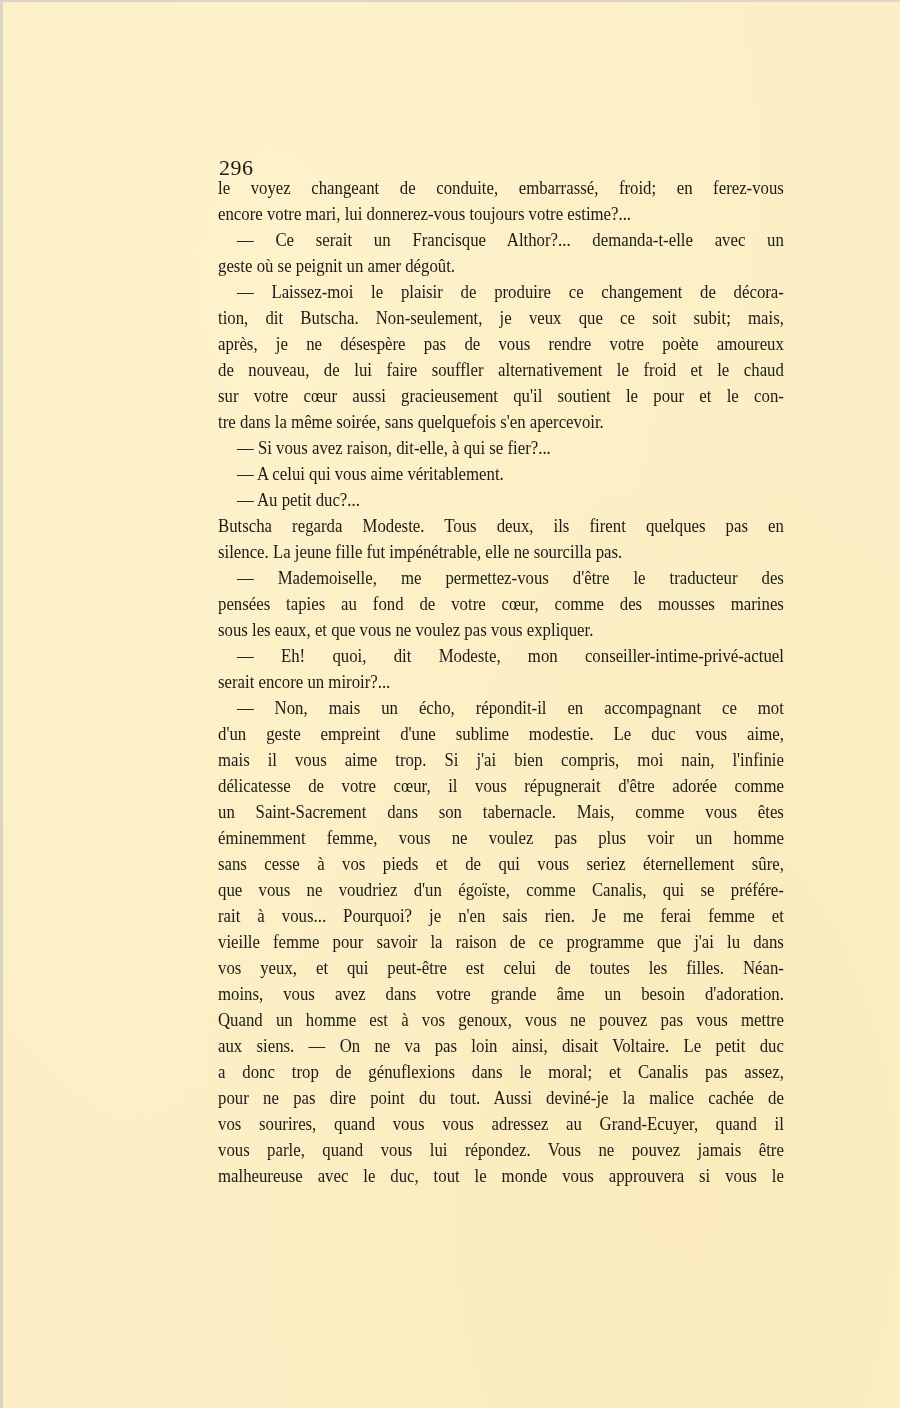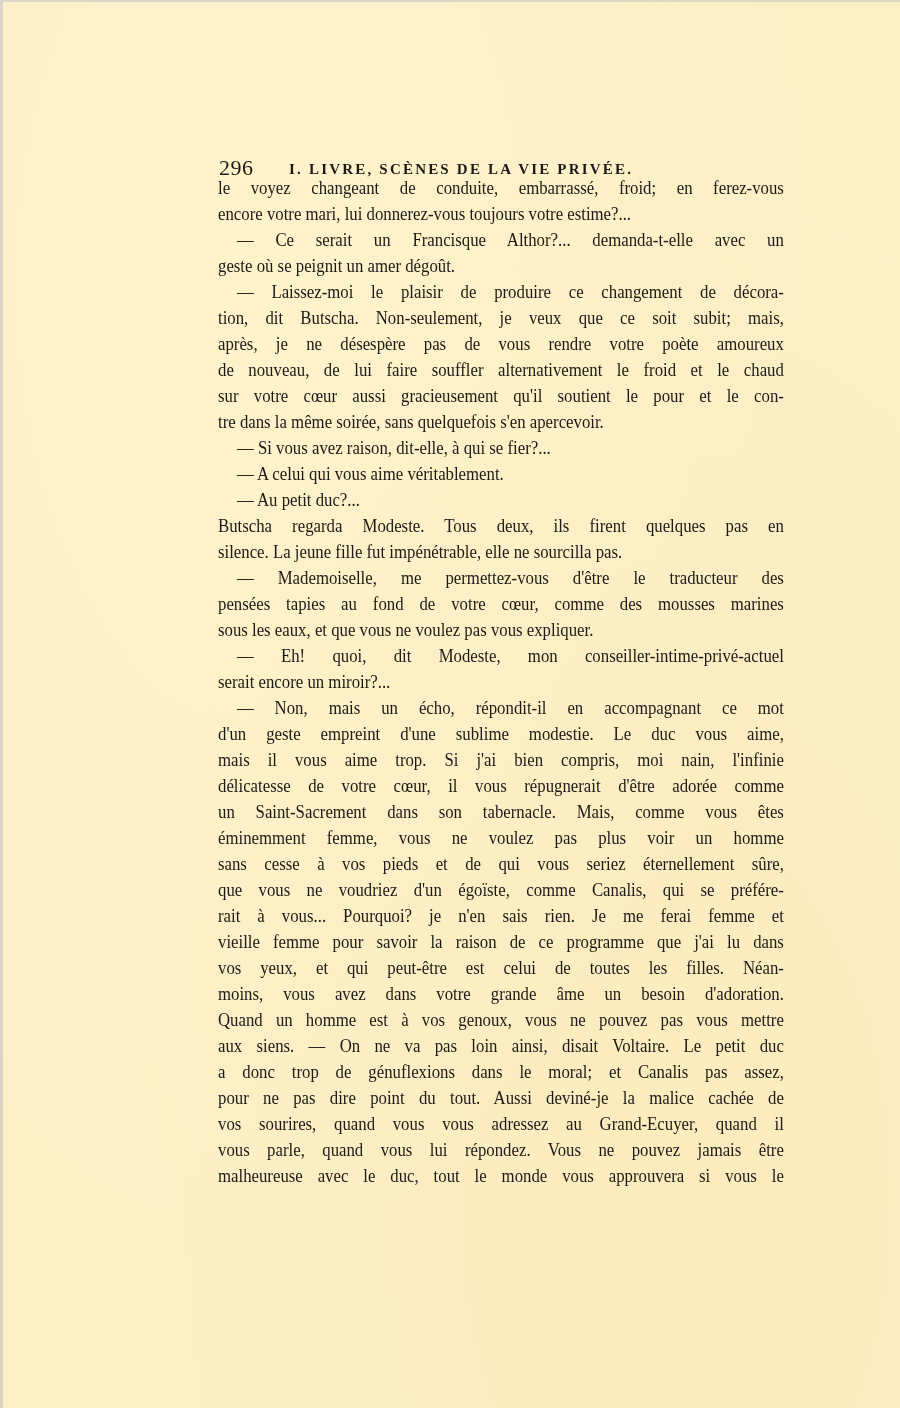--- a/index.html
+++ b/index.html
@@ -77,21 +77,20 @@
       padding-left: 22px;
       box-sizing: border-box;
     }
   </style>
 </head>
 <body>
 
 <div class="page">
   <div class="running-head">
     <span class="page-number">296</span>
-    <span class="head-title">I. LIVRE, SCÈNES DE LA VIE PRIVÉE.</span>
   </div>
   <div class="text-block" id="text-block">
       <div class="line">le voyez changeant de conduite, embarrassé, froid; en ferez-vous</div>
       <div class="line last">encore votre mari, lui donnerez-vous toujours votre estime?...</div>
       <div class="line indent">— Ce serait un Francisque Althor?... demanda-t-elle avec un</div>
       <div class="line last">geste où se peignit un amer dégoût.</div>
       <div class="line indent">— Laissez-moi le plaisir de produire ce changement de décora-</div>
       <div class="line">tion, dit Butscha. Non-seulement, je veux que ce soit subit; mais,</div>
       <div class="line">après, je ne désespère pas de vous rendre votre poète amoureux</div>
       <div class="line">de nouveau, de lui faire souffler alternativement le froid et le chaud</div>

